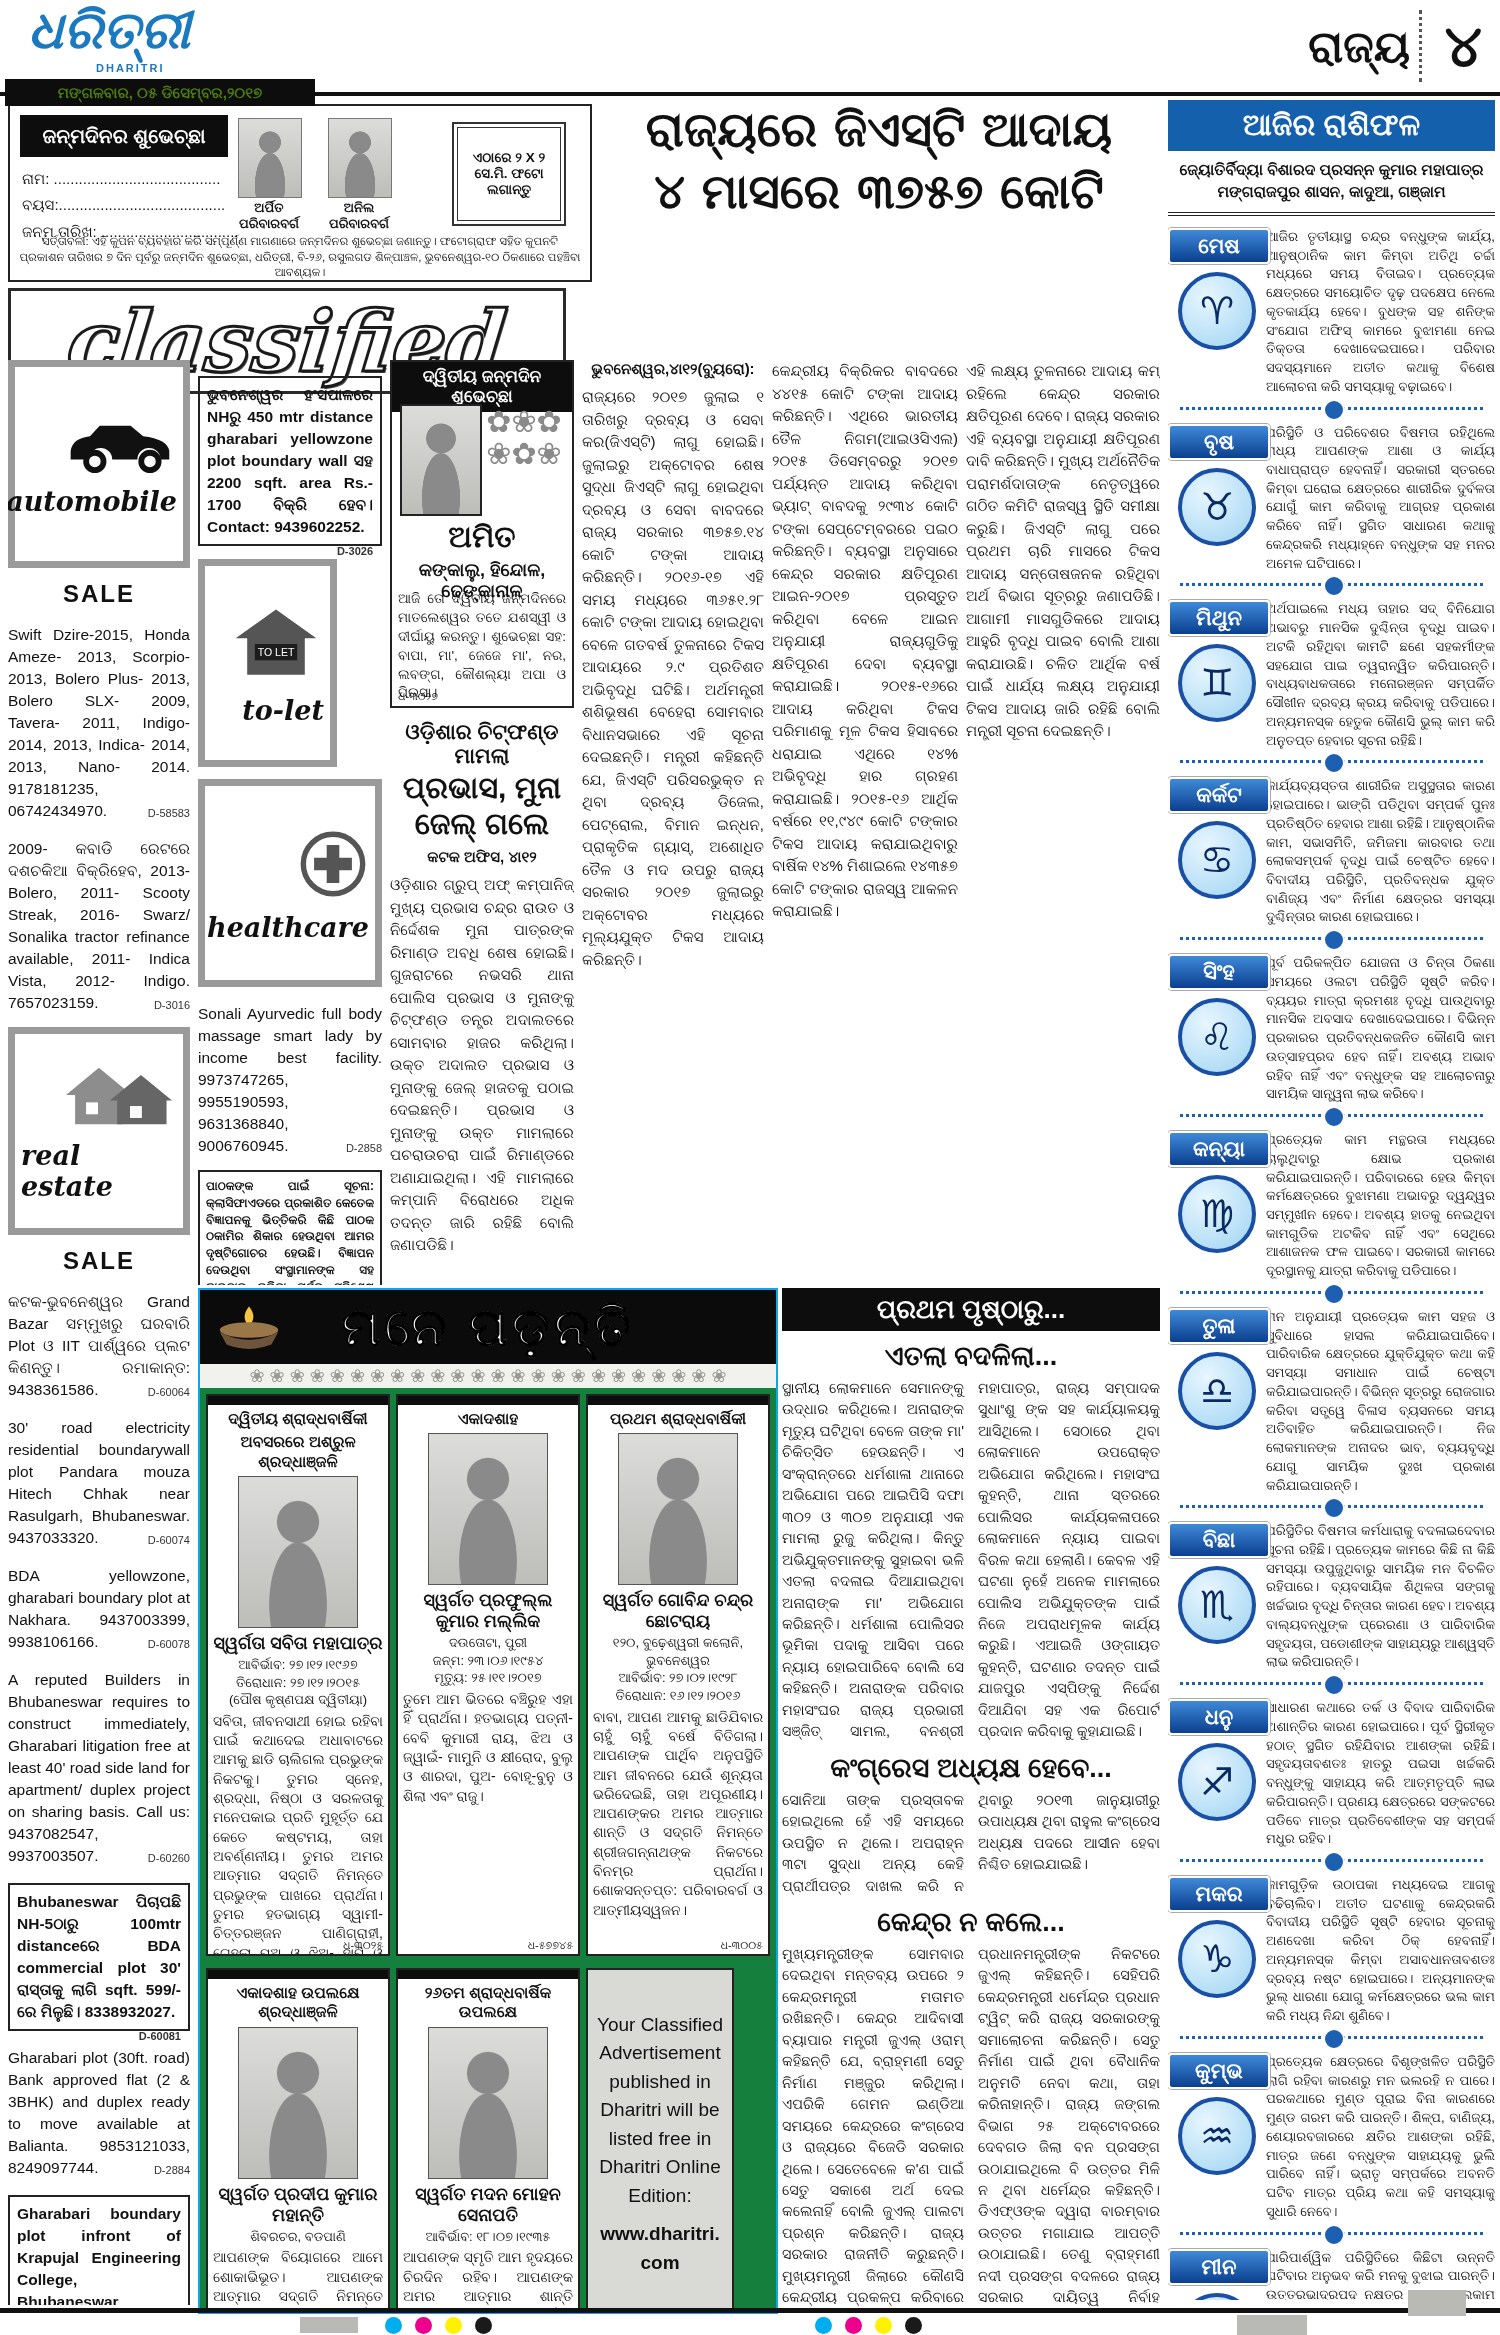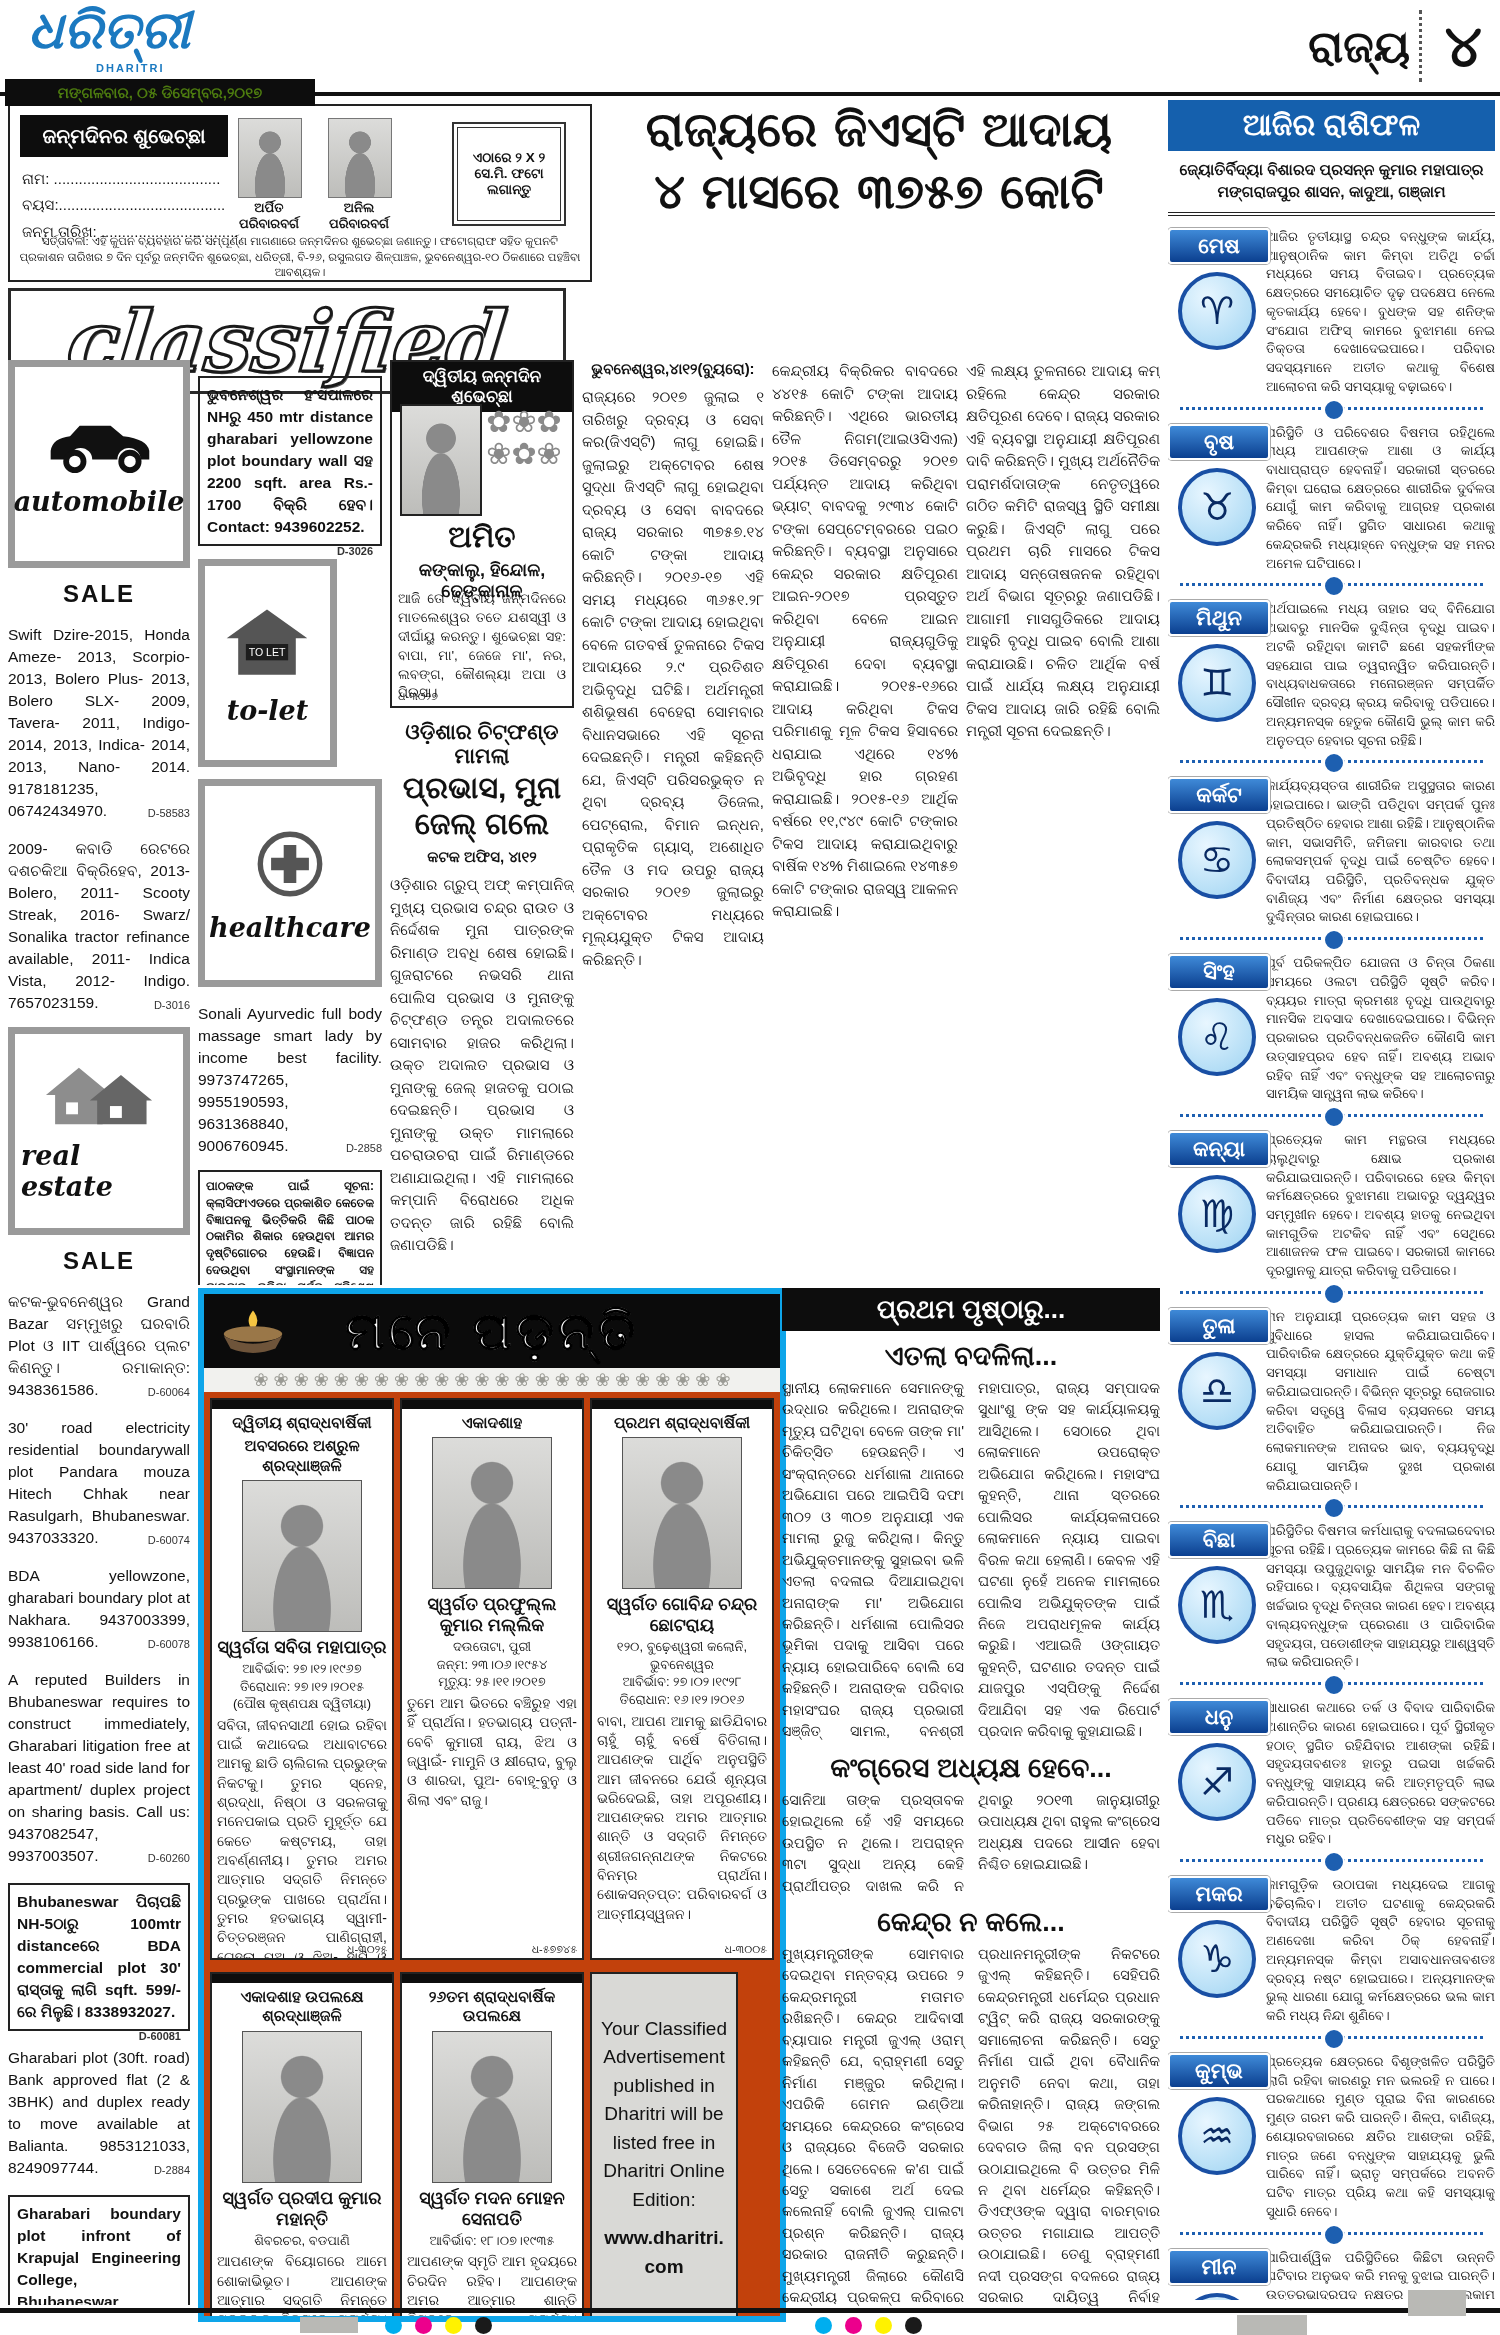--- a/index.html
+++ b/index.html
@@ -33,39 +33,39 @@
          display:flex;align-items:center;justify-content:center;overflow:hidden;}
   .clogo span{font-family:"DejaVu Serif",serif;font-style:italic;font-weight:bold;font-size:84px;
          color:#fff;-webkit-text-stroke:3px #1a1a1a;text-shadow:2px 2px 0 #555;transform:skewX(-6deg);}
   
   .col{position:absolute;top:360px;overflow:hidden;}
   .ad{font-size:15.5px;line-height:1.42;text-align:justify;margin:16px 0 13px 0;word-break:break-word;}
   .ad .ref{float:right;font-size:11px;color:#333;margin-top:6px;}
   .adbox{border:2px solid #222;padding:6px 7px;font-weight:bold;}
   .sale{font-size:24px;font-weight:bold;text-align:center;letter-spacing:2px;margin:6px 0 8px;}
   .cat{border:7px solid #9a9a9a;background:#fff;margin:0 0 12px 0;padding:14px 6px 10px;
-       display:flex;flex-direction:column;align-items:center;justify-content:center;min-height:170px;}
+       display:flex;flex-direction:column;align-items:flex-end;justify-content:center;min-height:170px;}
   .cat .cat-label{font-family:"DejaVu Serif",serif;font-style:italic;font-weight:bold;font-size:27px;margin-top:12px;}
   .notice{border:2px solid #222;padding:6px;font-size:12px;line-height:1.4;text-align:justify;font-weight:bold;}
   
   .bday2{border:2px solid #222;height:344px;position:relative;overflow:hidden;margin-bottom:12px;}
   .bday2 .bar{background:#0d0d0d;color:#fff;font-size:17px;font-weight:bold;text-align:center;padding:5px 2px;}
   .bday2 .bphoto{position:absolute;left:8px;top:42px;width:78px;height:108px;border:2px solid #222;}
   .flowers{position:absolute;right:8px;top:44px;width:80px;font-size:30px;color:#8a8a8a;line-height:1.05;text-align:center;}
   .bday2 .bname{position:absolute;left:0;right:0;top:158px;text-align:center;font-size:30px;font-weight:bold;}
   .bday2 .bplace{position:absolute;left:0;right:0;top:198px;text-align:center;font-size:18px;font-weight:bold;}
   .bday2 .btext{position:absolute;left:6px;right:6px;top:228px;font-size:13.5px;line-height:1.4;text-align:justify;}
   .bday2 .bref{position:absolute;left:6px;bottom:3px;font-size:11px;}
   
   .kicker{font-size:21px;font-weight:bold;text-align:center;}
   .subhead{font-size:30px;font-weight:bold;text-align:center;line-height:1.2;margin:2px 0 6px;}
   .dateline{font-size:15px;font-weight:bold;text-align:center;margin-bottom:8px;}
   .body-txt{font-size:15px;line-height:1.5;text-align:justify;word-break:break-word;}
   
-  .memorial{position:absolute;left:198px;top:1288px;width:576px;height:1022px;border:6px solid #0ea5e9;background:#c2410c;overflow:hidden;}
+  .memorial{position:absolute;left:198px;top:1288px;width:576px;height:1022px;border:2px solid #0ea5e9;background:#15803d;overflow:hidden;}
   .mem-banner{position:relative;height:74px;background:#0b0b0b;color:#fff;display:flex;align-items:center;justify-content:center;}
   .mem-banner .mtitle{font-size:52px;font-weight:bold;letter-spacing:4px;-webkit-text-stroke:1px #000;}
   .mem-banner svg{position:absolute;left:10px;top:12px;}
   .flower-row{height:24px;background:#f1f1ee;color:#9a9a94;font-size:18px;line-height:24px;overflow:hidden;white-space:nowrap;text-align:center;}
   .mem-row{display:flex;gap:6px;padding:6px;}
   .mem-ad{border:2px solid #222;width:184px;box-sizing:border-box;overflow:hidden;position:relative;background:#fff;}
   .mem-ad .tb{height:9px;background:#0d0d0d;}
   .mem-ad .mh{font-size:15.5px;font-weight:bold;text-align:center;margin:4px 2px 2px;line-height:1.25;}
   .mem-photo{width:118px;height:150px;margin:5px auto;border:1px solid #555;}
   .mem-name{font-size:17.5px;font-weight:bold;text-align:center;margin:2px 2px;}

